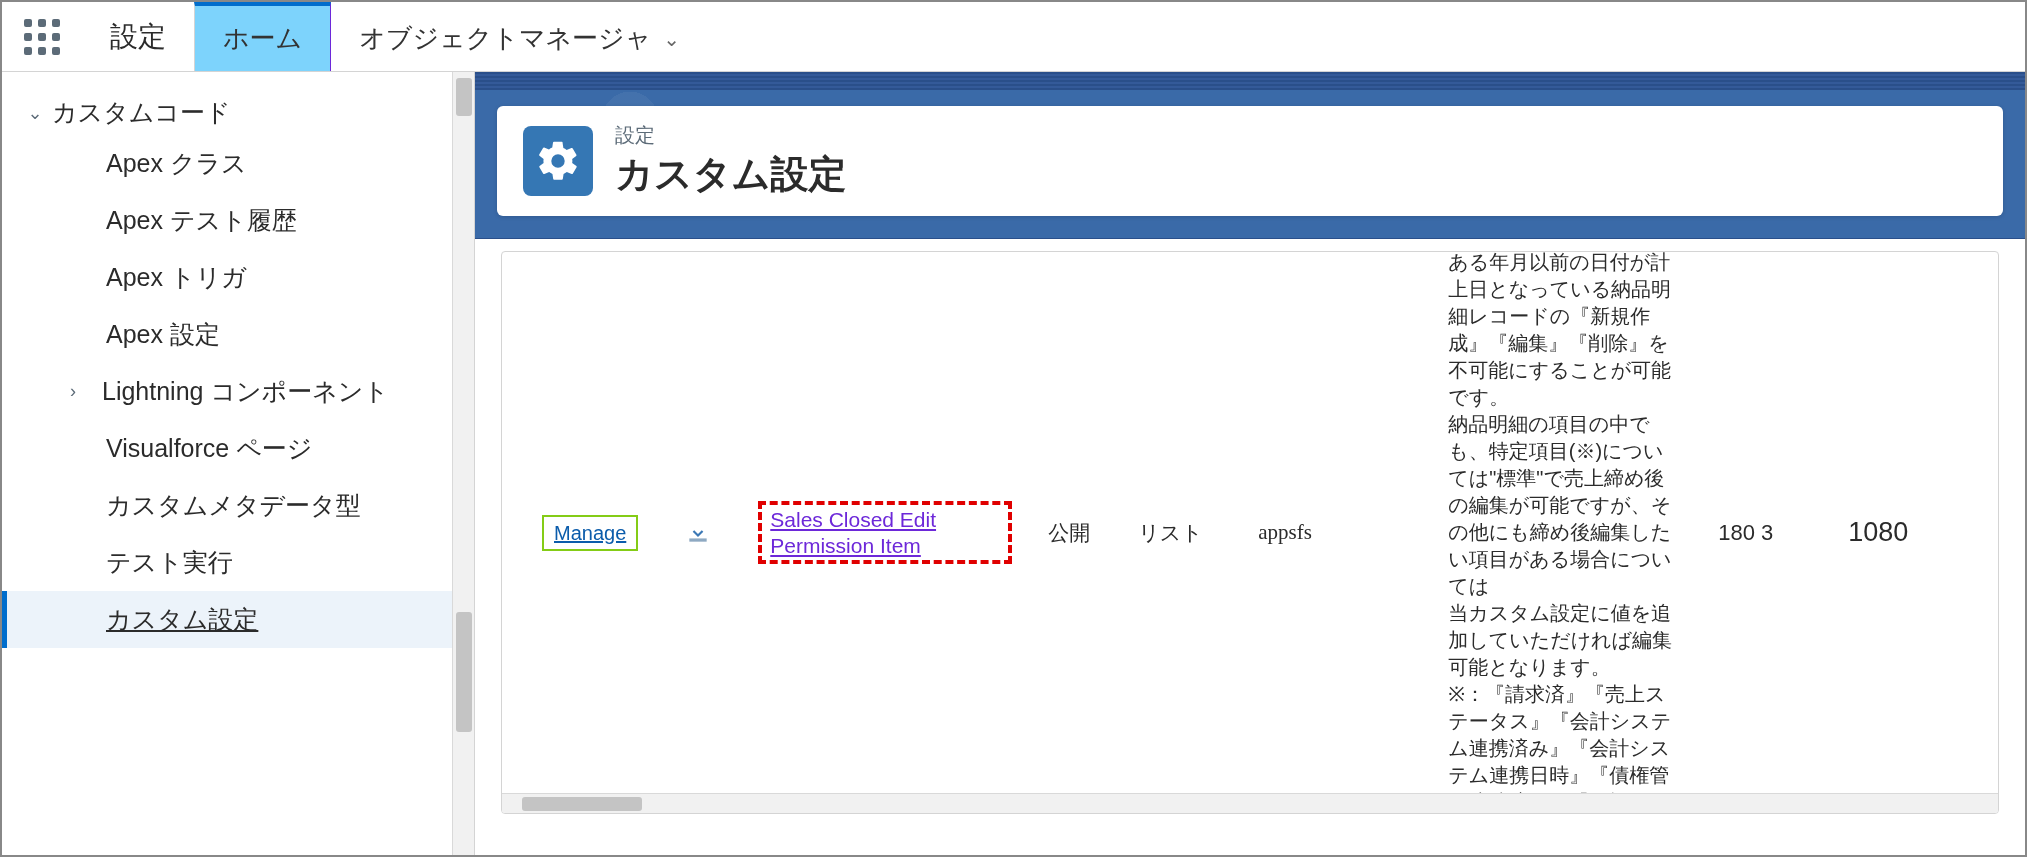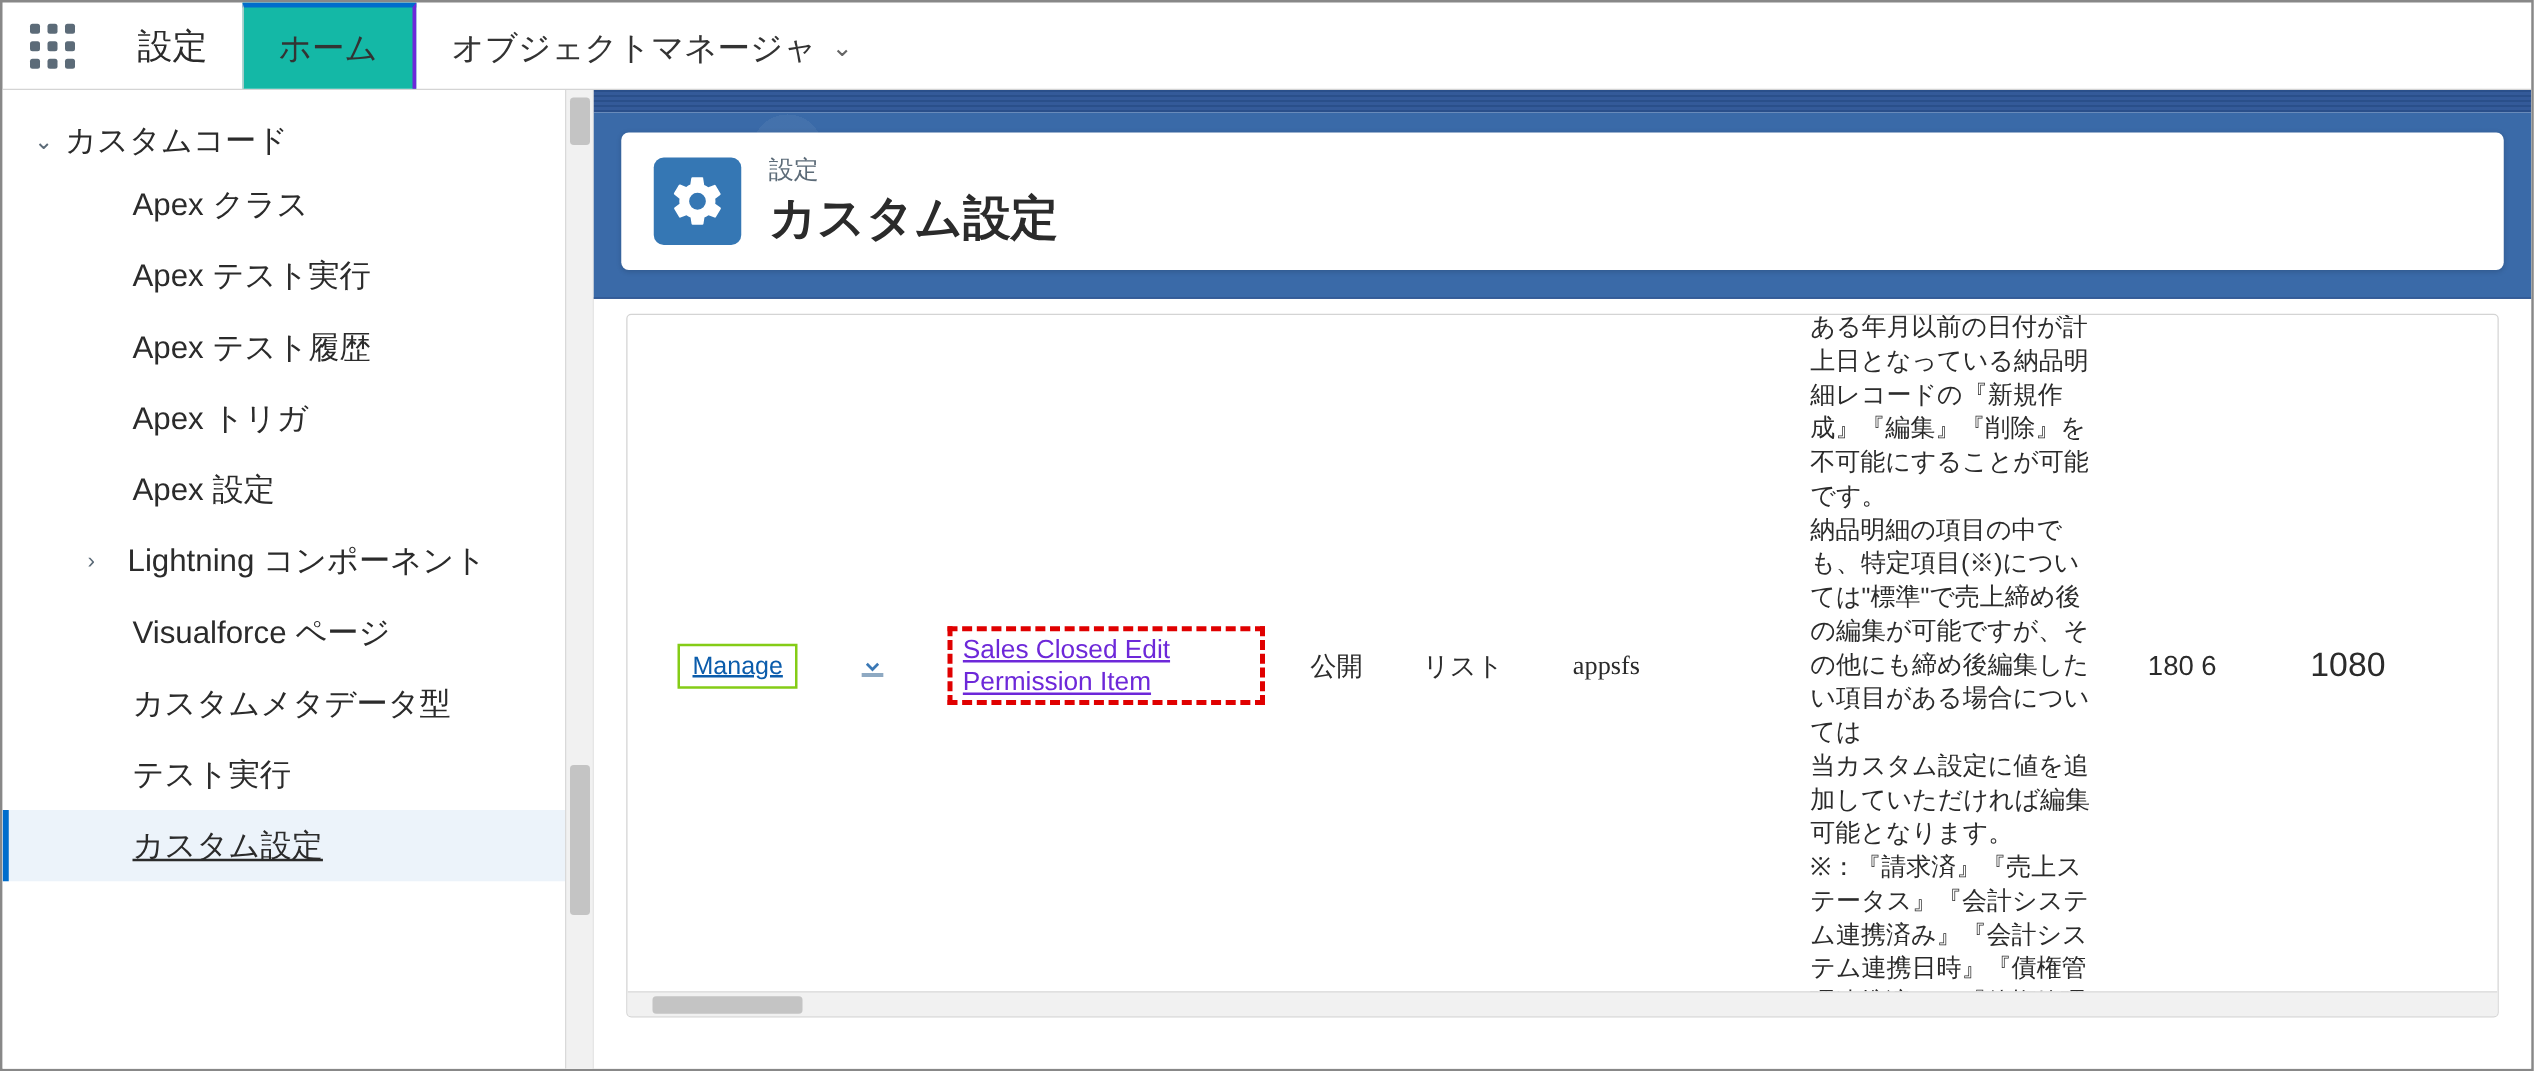--- a/index.html
+++ b/index.html
@@ -6,21 +6,21 @@
   html, body { width: 2027px; height: 857px; font-family: "Hiragino Kaku Gothic Pro", "Meiryo", sans-serif; background: #fff; overflow: hidden; }
   body { border: 2px solid #888; }
 
   
   .topbar { display: flex; align-items: stretch; height: 70px; border-bottom: 1px solid #d4d4d4; }
   .app-launcher { width: 80px; display:flex; align-items:center; justify-content:center; border-right:1px solid transparent; }
   .waffle { width: 36px; height: 36px; display:grid; grid-template-columns: repeat(3, 8px); grid-template-rows: repeat(3, 8px); gap: 6px; }
   .waffle span { background:#5c6b78; border-radius:2px; }
   .app-name { padding: 0 28px; font-size: 28px; display:flex; align-items:center; color:#2b2b2b; }
   .tab { padding: 0 28px; font-size: 26px; display:flex; align-items:center; color:#333; border-top:4px solid transparent; }
-  .tab.active { border-top:4px solid #006dcc; background:#14b8a6; border-left:1px solid #d4d4d4; border-right:3px solid #6d28d9; }
+  .tab.active { border-top:4px solid #006dcc; background:#7dd3fc; border-left:1px solid #d4d4d4; border-right:1px solid #6d28d9; }
   .tab .chev { margin-left:12px; font-size:20px; color:#666; }
 
   
   .main { display:flex; height: calc(100% - 70px); }
   .sidebar-wrap { width: 473px; position:relative; background:#fff; border-right:1px solid #d4d4d4; }
   .sidebar { height:100%; padding: 18px 0 0 0; overflow:hidden; }
   .scroll-gutter { position:absolute; right:0; top:0; width:22px; height:100%; background:#f1f1f1; border-left:1px solid #d9d9d9; }
   .scroll-thumb { position:absolute; left:3px; width:16px; background:#c4c4c4; border-radius:3px; }
   .thumb-top { top:6px; height:38px; }
   .thumb-main { top:540px; height:120px; }
@@ -93,21 +93,20 @@
 
 <div class="main">
 
   <div class="sidebar-wrap">
     <div class="sidebar">
       <div class="tree-section">
         <span class="caret">⌄</span>
         <span>カスタムコード</span>
       </div>
       <div class="tree-item">Apex クラス</div>
-      <div class="tree-item">Apex テスト実行</div>
       <div class="tree-item">Apex テスト履歴</div>
       <div class="tree-item">Apex トリガ</div>
       <div class="tree-item">Apex 設定</div>
       <div class="tree-item sub">
         <span class="caret">›</span>
         <span>Lightning コンポーネント</span>
       </div>
       <div class="tree-item">Visualforce ページ</div>
       <div class="tree-item">カスタムメタデータ型</div>
       <div class="tree-item">テスト実行</div>
@@ -155,21 +154,21 @@
             <a href="#">Sales Closed Edit Permission Item</a>
           </span>
         </div>
         <div class="cell vis-col">公開</div>
         <div class="cell type-col">リスト</div>
         <div class="cell ns-col">appsfs</div>
         <div class="cell desc-col">売上締め機能によって、ある年月以前の日付が計上日となっている納品明細レコードの『新規作成』『編集』『削除』を不可能にすることが可能です。
 納品明細の項目の中でも、特定項目(※)については"標準"で売上締め後の編集が可能ですが、その他にも締め後編集したい項目がある場合については
 当カスタム設定に値を追加していただければ編集可能となります。
 ※：『請求済』『売上ステータス』『会計システム連携済み』『会計システム連携日時』『債権管理連携済み』『債権管理連携日時』</div>
-        <div class="cell num-col">180 6</div>
+        <div class="cell num-col">180 3</div>
         <div class="cell num-col2">1080</div>
       </div>
       <div class="panel-scroll-h">
         <div class="h-thumb"></div>
       </div>
     </div>
   </div>
 </div>
 
 </body></html>

